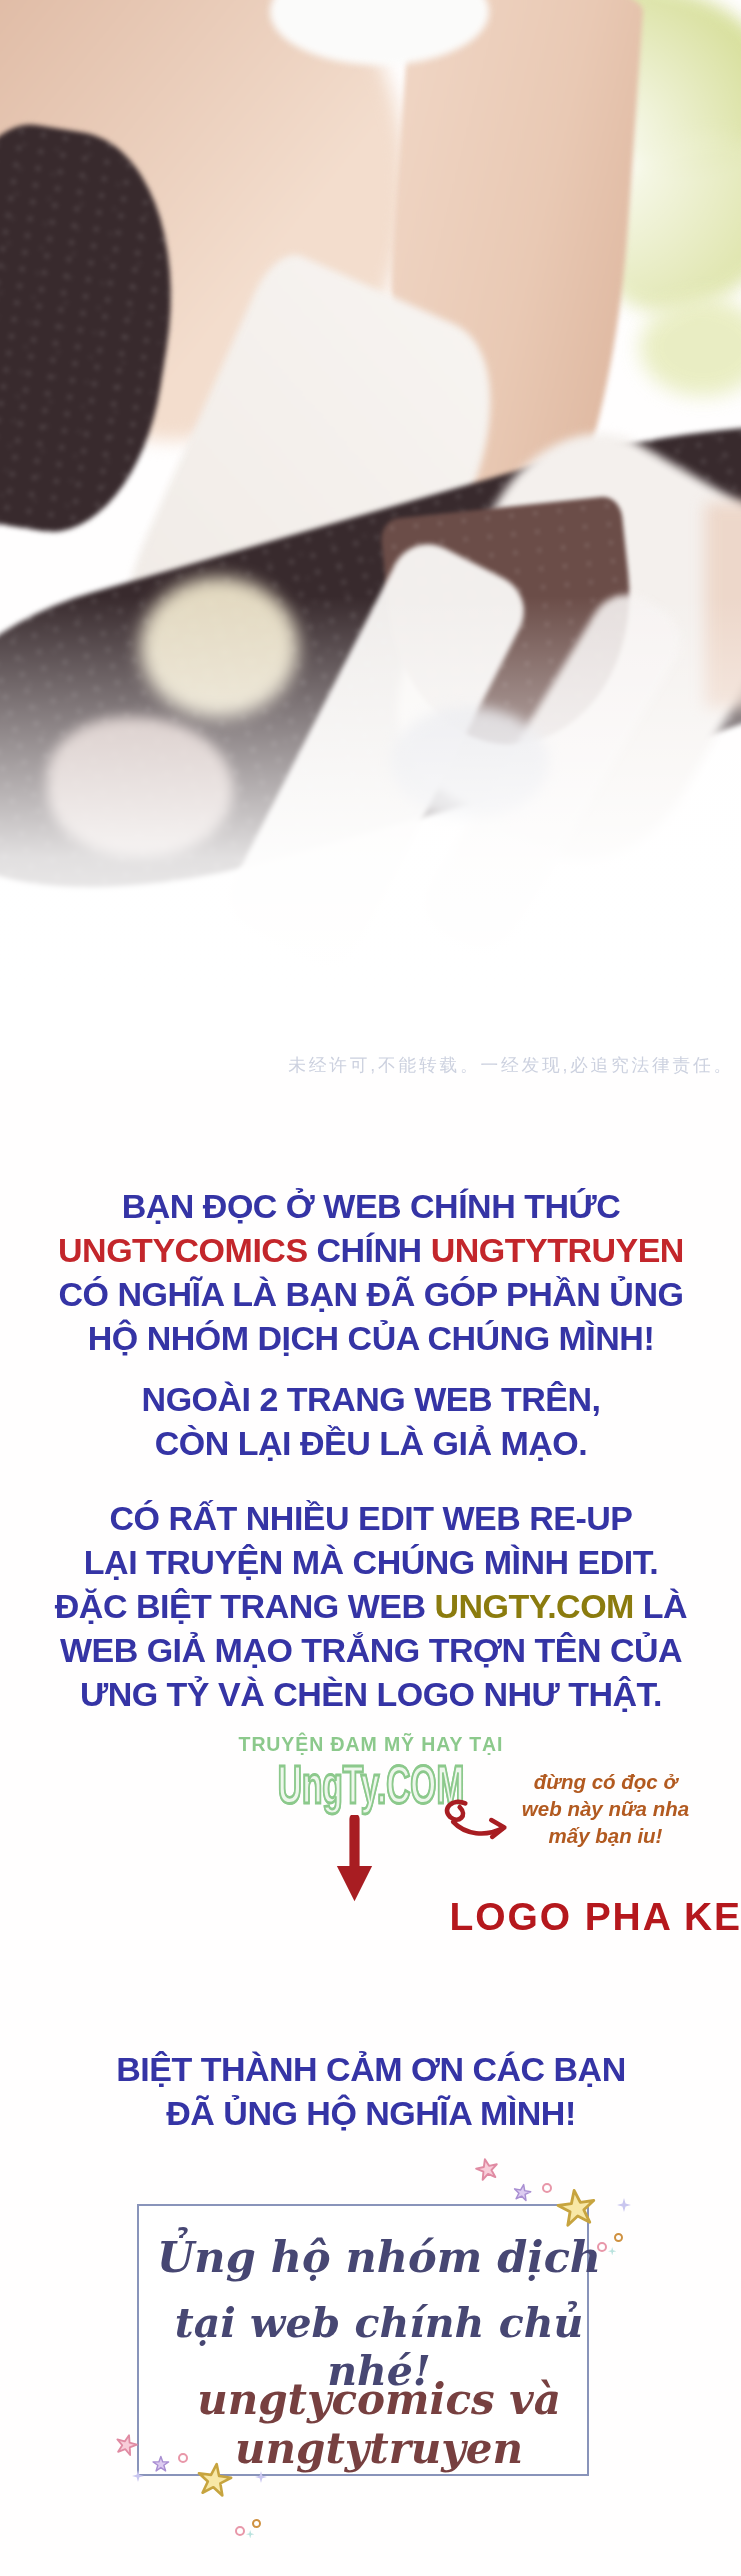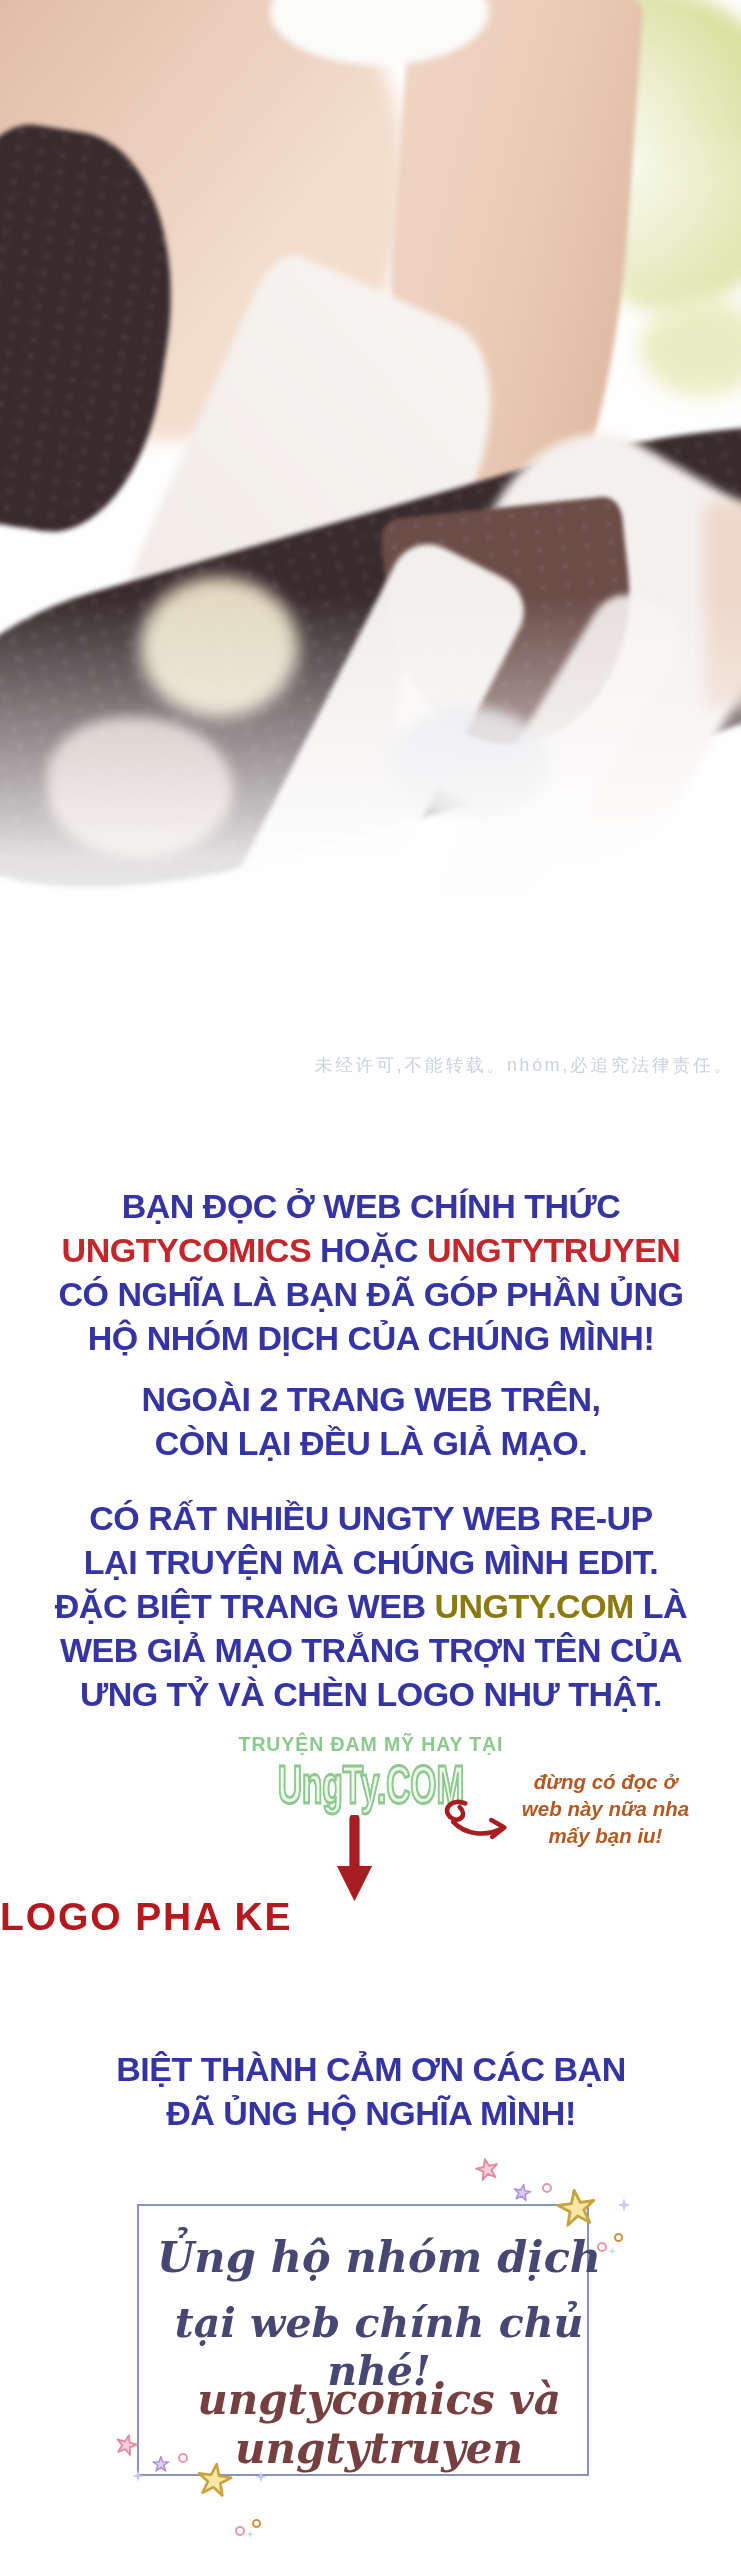--- a/index.html
+++ b/index.html
@@ -65,21 +65,21 @@
 
   .logo-tag{left:0;top:1733px;width:742px;text-align:center;font-weight:bold;font-size:19.5px;
             letter-spacing:0.9px;color:var(--green,#8cc98c);
             text-shadow:0 0 1.9px #fff,0 0 1.9px #fff;}
   .logo-name{left:0;top:1753px;width:742px;text-align:center;font-weight:800;font-size:54px;
              color:var(--greenfill,#eef7ec);-webkit-text-stroke:2.8px var(--green,#8cc98c);
              text-shadow:0.9px 0.9px 0 #9ed19e,-0.9px -0.9px 0 #9ed19e,0.9px -0.9px 0 #9ed19e,-0.9px 0.9px 0 #9ed19e;
              transform:scaleX(.62);}
   .side-note{left:503px;top:1768px;width:205px;text-align:center;font-weight:bold;font-style:italic;
              font-size:20.5px;line-height:27px;color:var(--noteorange,#b25a20);white-space:nowrap;}
-  .caption{left:0;top:1895px;width:742px;text-align:left;font-weight:bold;font-size:39px;
+  .caption{left:0;top:1895px;width:742px;text-align:right;font-weight:bold;font-size:39px;
            letter-spacing:1.9px;color:var(--logored,#b5181d);}
 
   
   .sbox{left:137px;top:2204px;width:452px;height:272px;border:2.8px solid var(--boxborder,#8994ba);
         background:#fff;box-sizing:border-box;z-index:1;}
   .sbox div{position:absolute;left:16px;width:100%;text-align:center;
             font-family:"DejaVu Serif",serif;font-style:italic;font-weight:bold;}
   .s1{top:26px;font-size:43px;color:var(--scriptnavy,#474773);}
   .s2{top:93px;font-size:41px;color:var(--scriptnavy,#474773);}
   .s3{top:169px;font-size:42px;color:var(--scriptmaroon,#774040);}
@@ -118,36 +118,36 @@
     <div class="tip"></div>
     <div class="streak1"></div>
     <div class="streak2"></div>
     <div class="cream"></div>
     <div class="gleaf1"></div>
     <div class="gleaf2"></div>
     <div class="warmR"></div>
     <div class="fade"></div>
   </div>
 
-  <div class="abs watermark">未经许可,不能转载。nhóm,必追究法律责任。</div>
+  <div class="abs watermark">未经许可,不能转载。一经发现,必追究法律责任。</div>
 
   <section class="abs notice b1">
     <div>BẠN ĐỌC Ở WEB CHÍNH THỨC</div>
-    <div><span class="red">UNGTYCOMICS</span><span> HOẶC </span><span class="red">UNGTYTRUYEN</span></div>
+    <div><span class="red">UNGTYCOMICS</span><span> CHÍNH </span><span class="red">UNGTYTRUYEN</span></div>
     <div>CÓ NGHĨA LÀ BẠN ĐÃ GÓP PHẦN ỦNG</div>
     <div>HỘ NHÓM DỊCH CỦA CHÚNG MÌNH!</div>
   </section>
 
   <section class="abs notice b2">
     <div>NGOÀI 2 TRANG WEB TRÊN,</div>
     <div>CÒN LẠI ĐỀU LÀ GIẢ MẠO.</div>
   </section>
 
   <section class="abs notice b3">
-    <div>CÓ RẤT NHIỀU UNGTY WEB RE-UP</div>
+    <div>CÓ RẤT NHIỀU EDIT WEB RE-UP</div>
     <div>LẠI TRUYỆN MÀ CHÚNG MÌNH EDIT.</div>
     <div><span>ĐẶC BIỆT TRANG WEB </span><span class="olive">UNGTY.COM</span><span> LÀ</span></div>
     <div>WEB GIẢ MẠO TRẮNG TRỢN TÊN CỦA</div>
     <div>ƯNG TỶ VÀ CHÈN LOGO NHƯ THẬT.</div>
   </section>
 
   <div class="abs logo-tag">TRUYỆN ĐAM MỸ HAY TẠI</div>
   <div class="abs logo-name">UngTy.COM</div>
 
   <div class="abs side-note">

